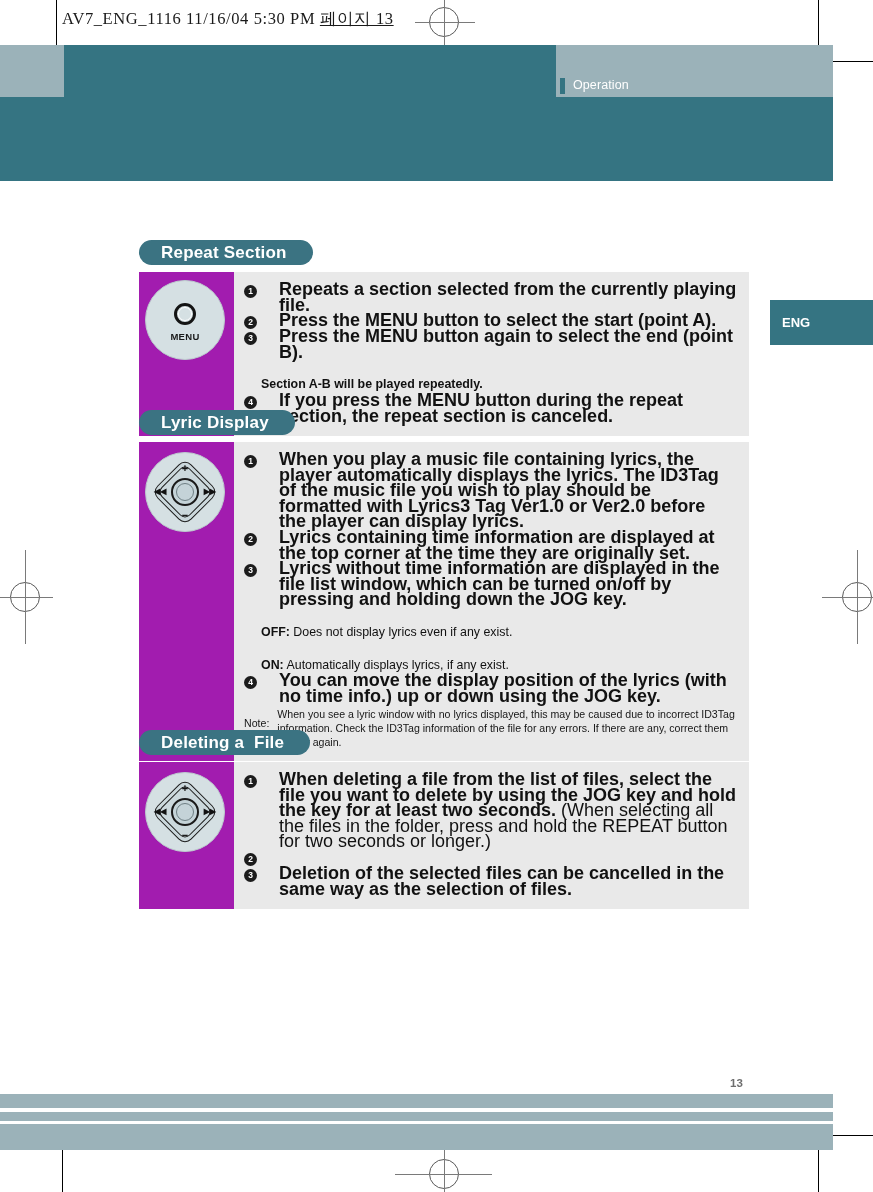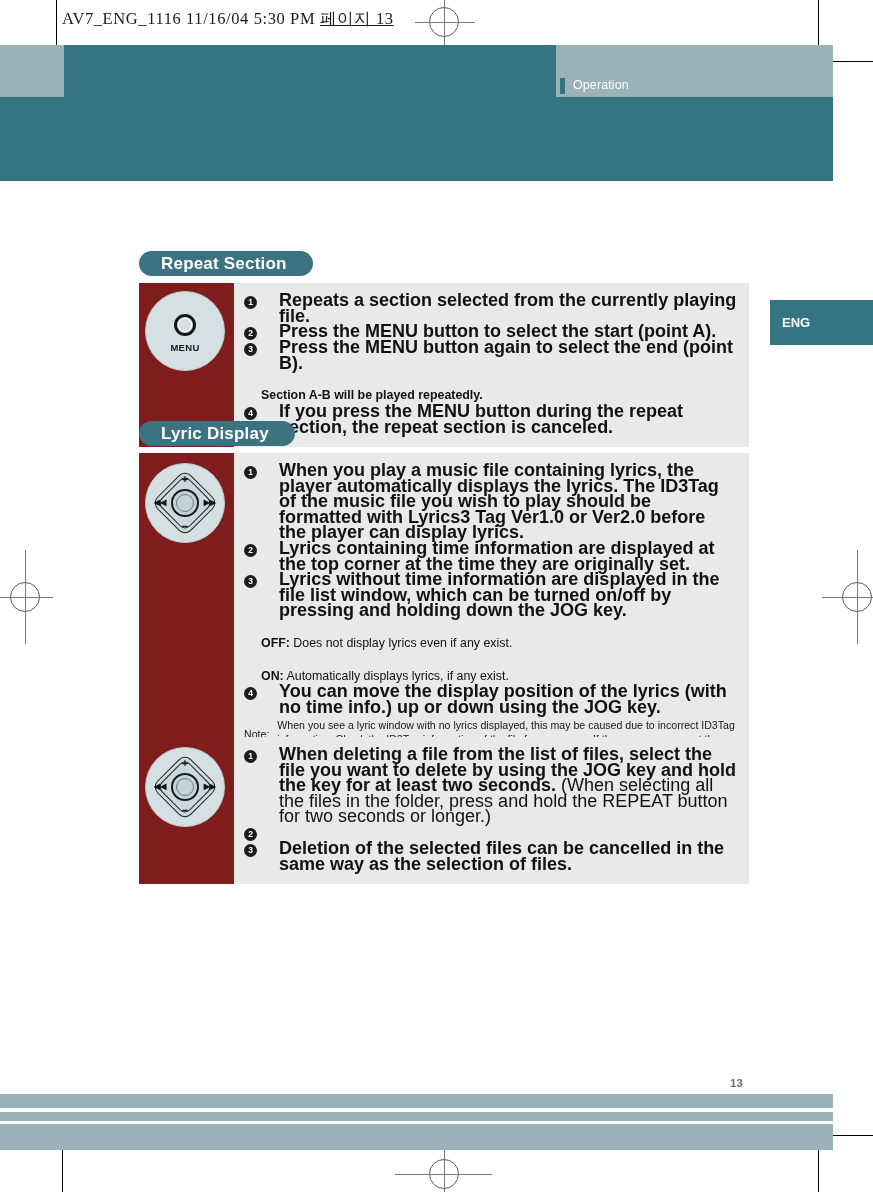--- a/index.html
+++ b/index.html
@@ -110,33 +110,32 @@
     height: 25px;
     line-height: 25px;
     padding: 0 26px 0 22px;
     background: #3b7382;
     border-radius: 13px;
     color: #ffffff;
     font-size: 17px;
     font-weight: bold;
     letter-spacing: 0.2px;
     white-space: pre;
-    margin-top: 11px;
   }
 
   .section-body {
     position: relative;
     margin-top: 7px;
     display: flex;
     align-items: stretch;
   }
 
   .icon-panel {
     width: 95px;
-    background: #7f1d1d;
+    background: #a21caf;
     flex: 0 0 95px;
     position: relative;
   }
   .icon-disc {
     position: absolute;
     left: 6px; top: 8px;
     width: 78px; height: 78px;
     border-radius: 50%;
     background: #d5e0e3;
     border: 1px solid #bccace;
@@ -419,20 +418,21 @@
       <div class="note">
         <div class="note-label">Note:</div>
         <div class="note-text">When you see a lyric window with no lyrics displayed, this may be caused due to incorrect ID3Tag information. Check the ID3Tag information of the file for any errors. If there are any, correct them and try again.</div>
       </div>
 
     </div>
   </div>
 </div>
 
 <div class="section" style="top:730px; width:610px;">
+  <div class="section-pill">Deleting a  File</div>
   <div class="section-body">
     <div class="icon-panel" style="flex:0 0 95px;">
       <div class="icon-disc" style="top:10px;">
         <div class="jog-glyph">
           <div class="jog-diamond"></div>
           <div class="jog-diamond-inner"></div>
           <div class="jog-center"></div>
           <div class="jog-mark jog-plus">+</div>
           <div class="jog-mark jog-minus">−</div>
           <div class="jog-mark jog-prev">◀◀</div>

